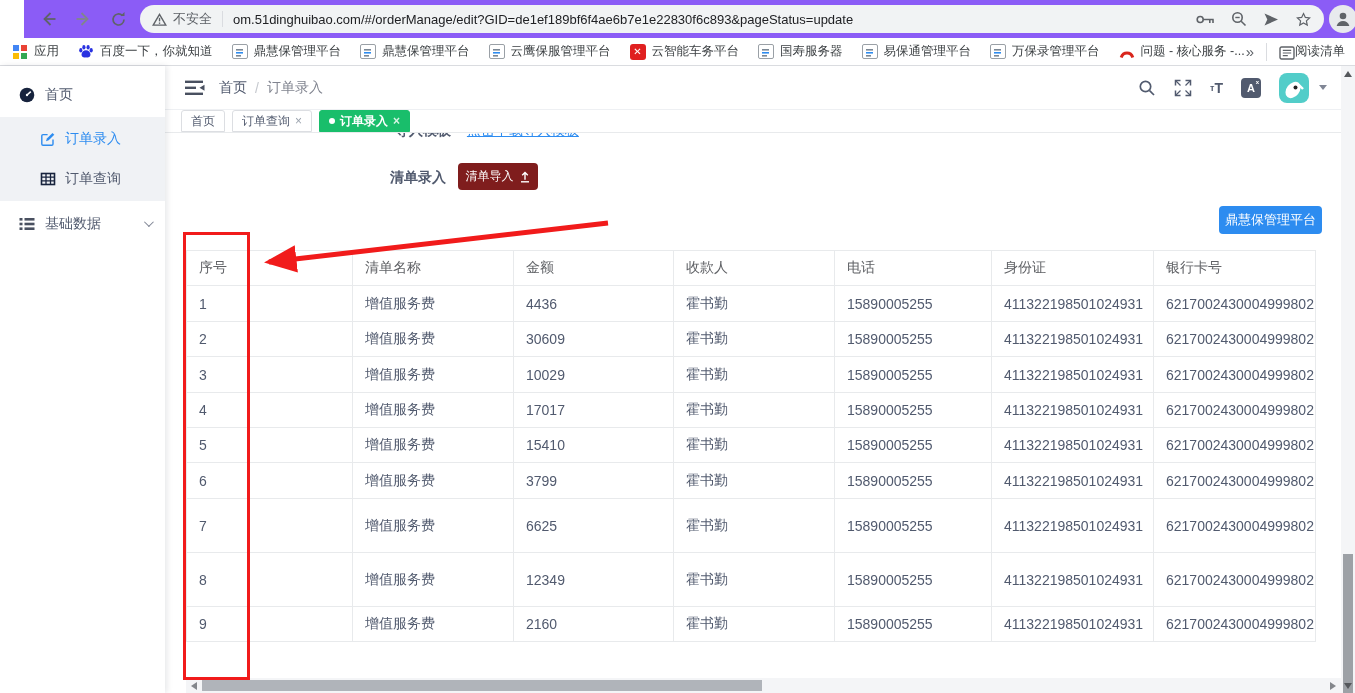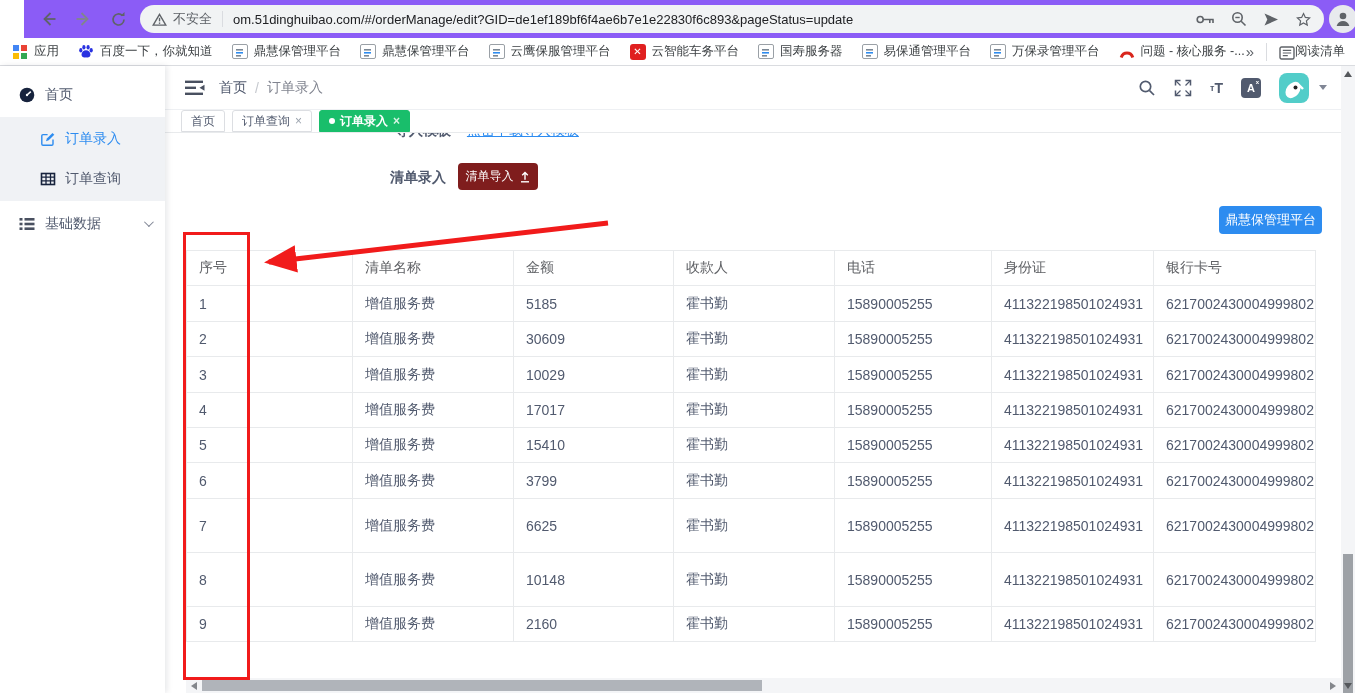--- a/index.html
+++ b/index.html
@@ -435,21 +435,21 @@
           <th>收款人</th>
           <th>电话</th>
           <th>身份证</th>
           <th>银行卡号</th>
         </tr>
       </thead>
     <tbody>
         <tr>
           <td>1</td>
           <td>增值服务费</td>
-          <td>5185</td>
+          <td>4436</td>
           <td>霍书勤</td>
           <td>15890005255</td>
           <td>411322198501024931</td>
           <td>6217002430004999802</td>
         </tr>
         <tr>
           <td>2</td>
           <td>增值服务费</td>
           <td>30609</td>
           <td>霍书勤</td>
@@ -498,21 +498,21 @@
           <td>增值服务费</td>
           <td>6625</td>
           <td>霍书勤</td>
           <td>15890005255</td>
           <td>411322198501024931</td>
           <td>6217002430004999802</td>
         </tr>
         <tr>
           <td>8</td>
           <td>增值服务费</td>
-          <td>10148</td>
+          <td>12349</td>
           <td>霍书勤</td>
           <td>15890005255</td>
           <td>411322198501024931</td>
           <td>6217002430004999802</td>
         </tr>
         <tr>
           <td>9</td>
           <td>增值服务费</td>
           <td>2160</td>
           <td>霍书勤</td>

